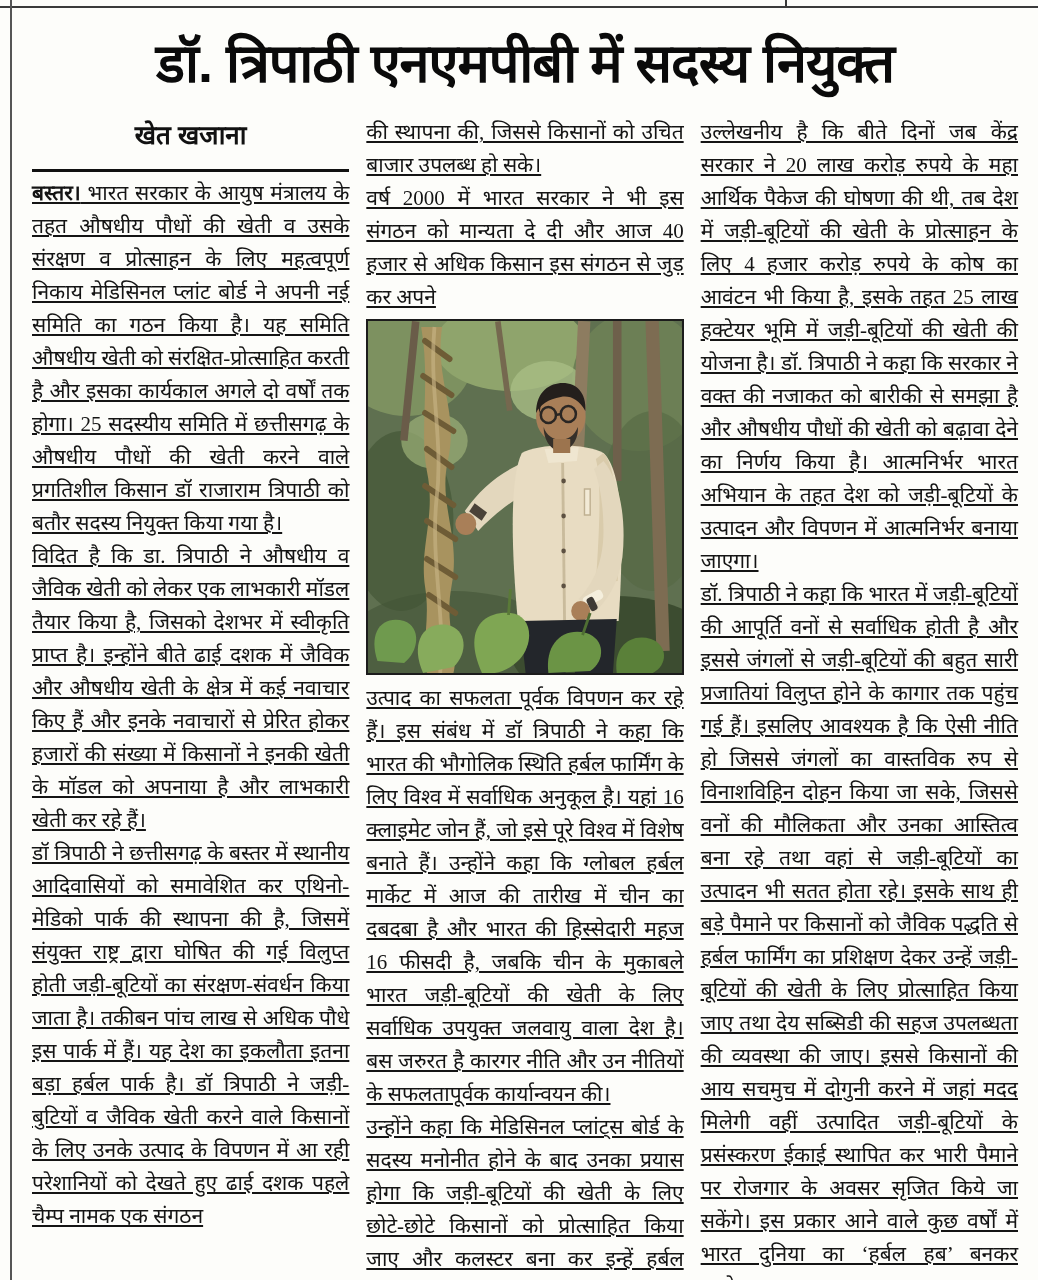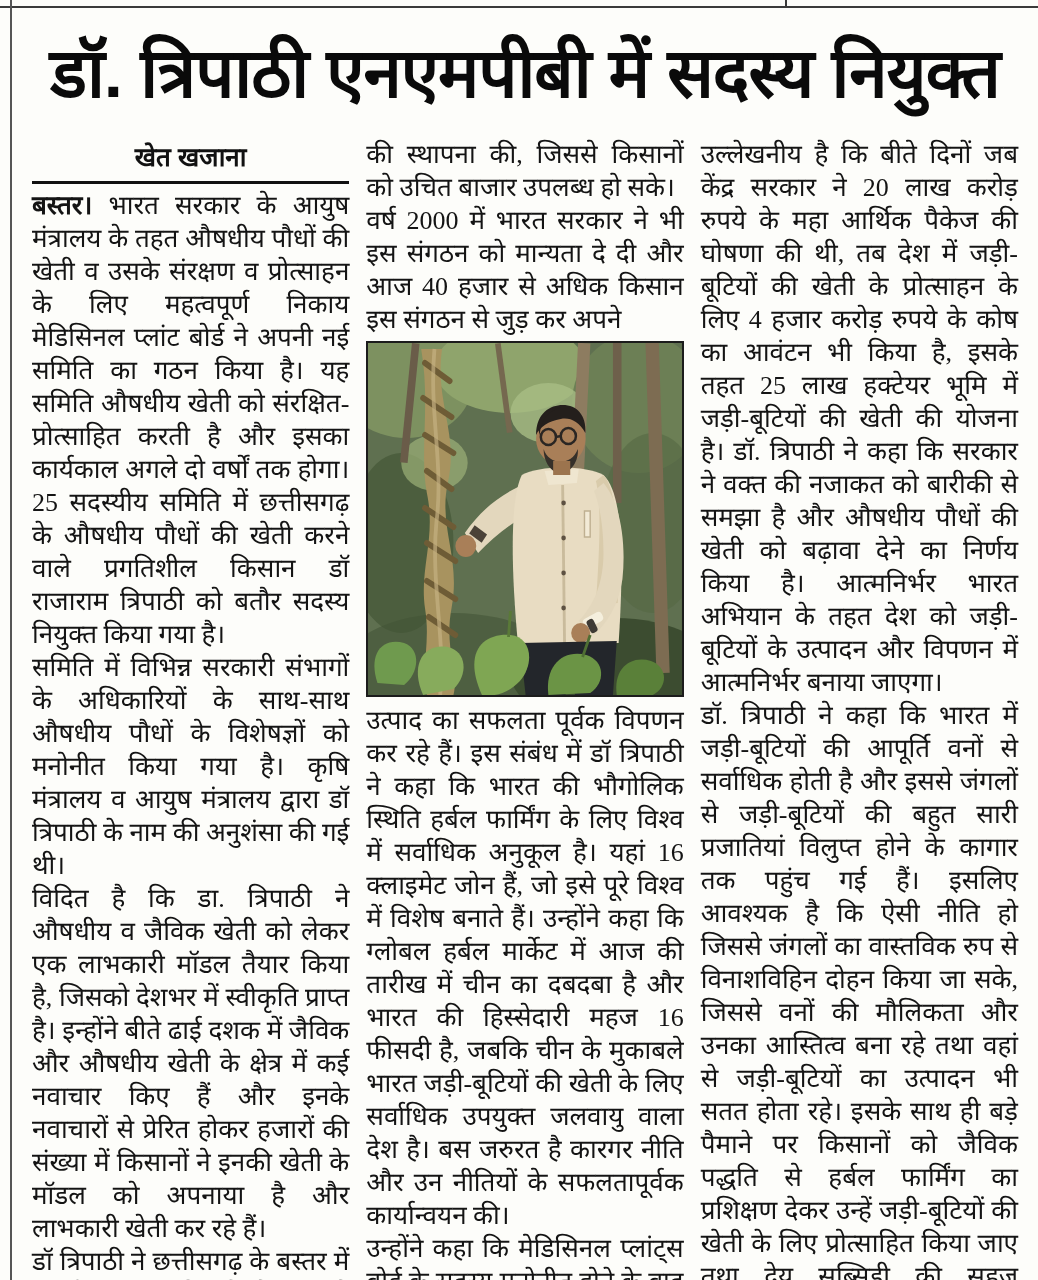--- a/index.html
+++ b/index.html
@@ -23,51 +23,52 @@
     position: absolute; top: 0; bottom: 0; left: 10px;
     width: 2px; background: #555;
   }
   .sheet {
     position: absolute; top: 8px; left: 12px; right: 0; bottom: 0;
     padding: 14px 14px 0 14px;
     overflow: hidden;
   }
   .headline {
     font-family: "Liberation Sans", "DejaVu Sans", sans-serif;
-    font-size: 69px;
+    font-size: 54px;
     font-weight: 800;
     letter-spacing: -1px;
     text-align: center;
     color: #0a0a0a;
     line-height: 1.45;
     margin: 2px 6px 14px 6px;
     white-space: nowrap;
   }
   .cols {
     display: grid;
     grid-template-columns: 1fr 1fr 1fr;
     column-gap: 17px;
     margin: 0 6px;
   }
   .col { min-width: 0; }
   .kicker {
     font-family: "Liberation Sans", "DejaVu Sans", sans-serif;
     font-size: 26px;
     font-weight: 700;
     text-align: center;
-    padding-bottom: 7px;
+    padding-bottom: 17px;
     border-bottom: 3px solid #111;
     margin-bottom: 5px;
   }
   p.body-para {
-    font-size: 26px;
+    font-size: 21px;
     line-height: 33px;
     text-align: justify;
     text-justify: inter-word;
     color: #141414;
+    text-decoration: underline;
   }
   p.body-para b { font-weight: 700; }
   .photo-frame {
     border: 2px solid #1c1c1c;
     margin: 5px 0 7px 0;
     line-height: 0;
     background: #5a6b4a;
   }
   .photo-frame svg { display: block; width: 100%; height: 352px; }
 </style>
@@ -80,21 +81,20 @@
 
 <div class="sheet">
 
   <h1 class="headline">डॉ. त्रिपाठी एनएमपीबी में सदस्य नियुक्त</h1>
 
   <div class="cols">
 
     <div class="col">
       <div class="kicker">खेत खजाना</div>
       <p class="body-para"><b>बस्तर।</b><span> भारत सरकार के आयुष मंत्रालय के तहत औषधीय पौधों की खेती व उसके संरक्षण व प्रोत्साहन के लिए महत्वपूर्ण निकाय मेडिसिनल प्लांट बोर्ड ने अपनी नई समिति का गठन किया है। यह समिति औषधीय खेती को संरक्षित-प्रोत्साहित करती है और इसका कार्यकाल अगले दो वर्षों तक होगा। 25 सदस्यीय समिति में छत्तीसगढ़ के औषधीय पौधों की खेती करने वाले प्रगतिशील किसान डॉ राजाराम त्रिपाठी को बतौर सदस्य नियुक्त किया गया है।</span></p>
-      <p class="body-para">समिति में विभिन्न सरकारी संभागों के अधिकारियों के साथ-साथ औषधीय पौधों के विशेषज्ञों को मनोनीत किया गया है। कृषि मंत्रालय व आयुष मंत्रालय द्वारा डॉ त्रिपाठी के नाम की अनुशंसा की गई थी।</p>
       <p class="body-para">विदित है कि डा. त्रिपाठी ने औषधीय व जैविक खेती को लेकर एक लाभकारी मॉडल तैयार किया है, जिसको देशभर में स्वीकृति प्राप्त है। इन्होंने बीते ढाई दशक में जैविक और औषधीय खेती के क्षेत्र में कई नवाचार किए हैं और इनके नवाचारों से प्रेरित होकर हजारों की संख्या में किसानों ने इनकी खेती के मॉडल को अपनाया है और लाभकारी खेती कर रहे हैं।</p>
       <p class="body-para">डॉ त्रिपाठी ने छत्तीसगढ़ के बस्तर में स्थानीय आदिवासियों को समावेशित कर एथिनो-मेडिको पार्क की स्थापना की है, जिसमें संयुक्त राष्ट्र द्वारा घोषित की गई विलुप्त होती जड़ी-बूटियों का संरक्षण-संवर्धन किया जाता है। तकीबन पांच लाख से अधिक पौधे इस पार्क में हैं। यह देश का इकलौता इतना बड़ा हर्बल पार्क है। डॉ त्रिपाठी ने जड़ी-बुटियों व जैविक खेती करने वाले किसानों के लिए उनके उत्पाद के विपणन में आ रही परेशानियों को देखते हुए ढाई दशक पहले चैम्प नामक एक संगठन</p>
     </div>
 
     <div class="col">
       <p class="body-para">की स्थापना की, जिससे किसानों को उचित बाजार उपलब्ध हो सके।</p>
       <p class="body-para">वर्ष 2000 में भारत सरकार ने भी इस संगठन को मान्यता दे दी और आज 40 हजार से अधिक किसान इस संगठन से जुड़ कर अपने</p>
 
       <div class="photo-frame">
         <svg viewBox="0 0 330 352" preserveAspectRatio="none">

